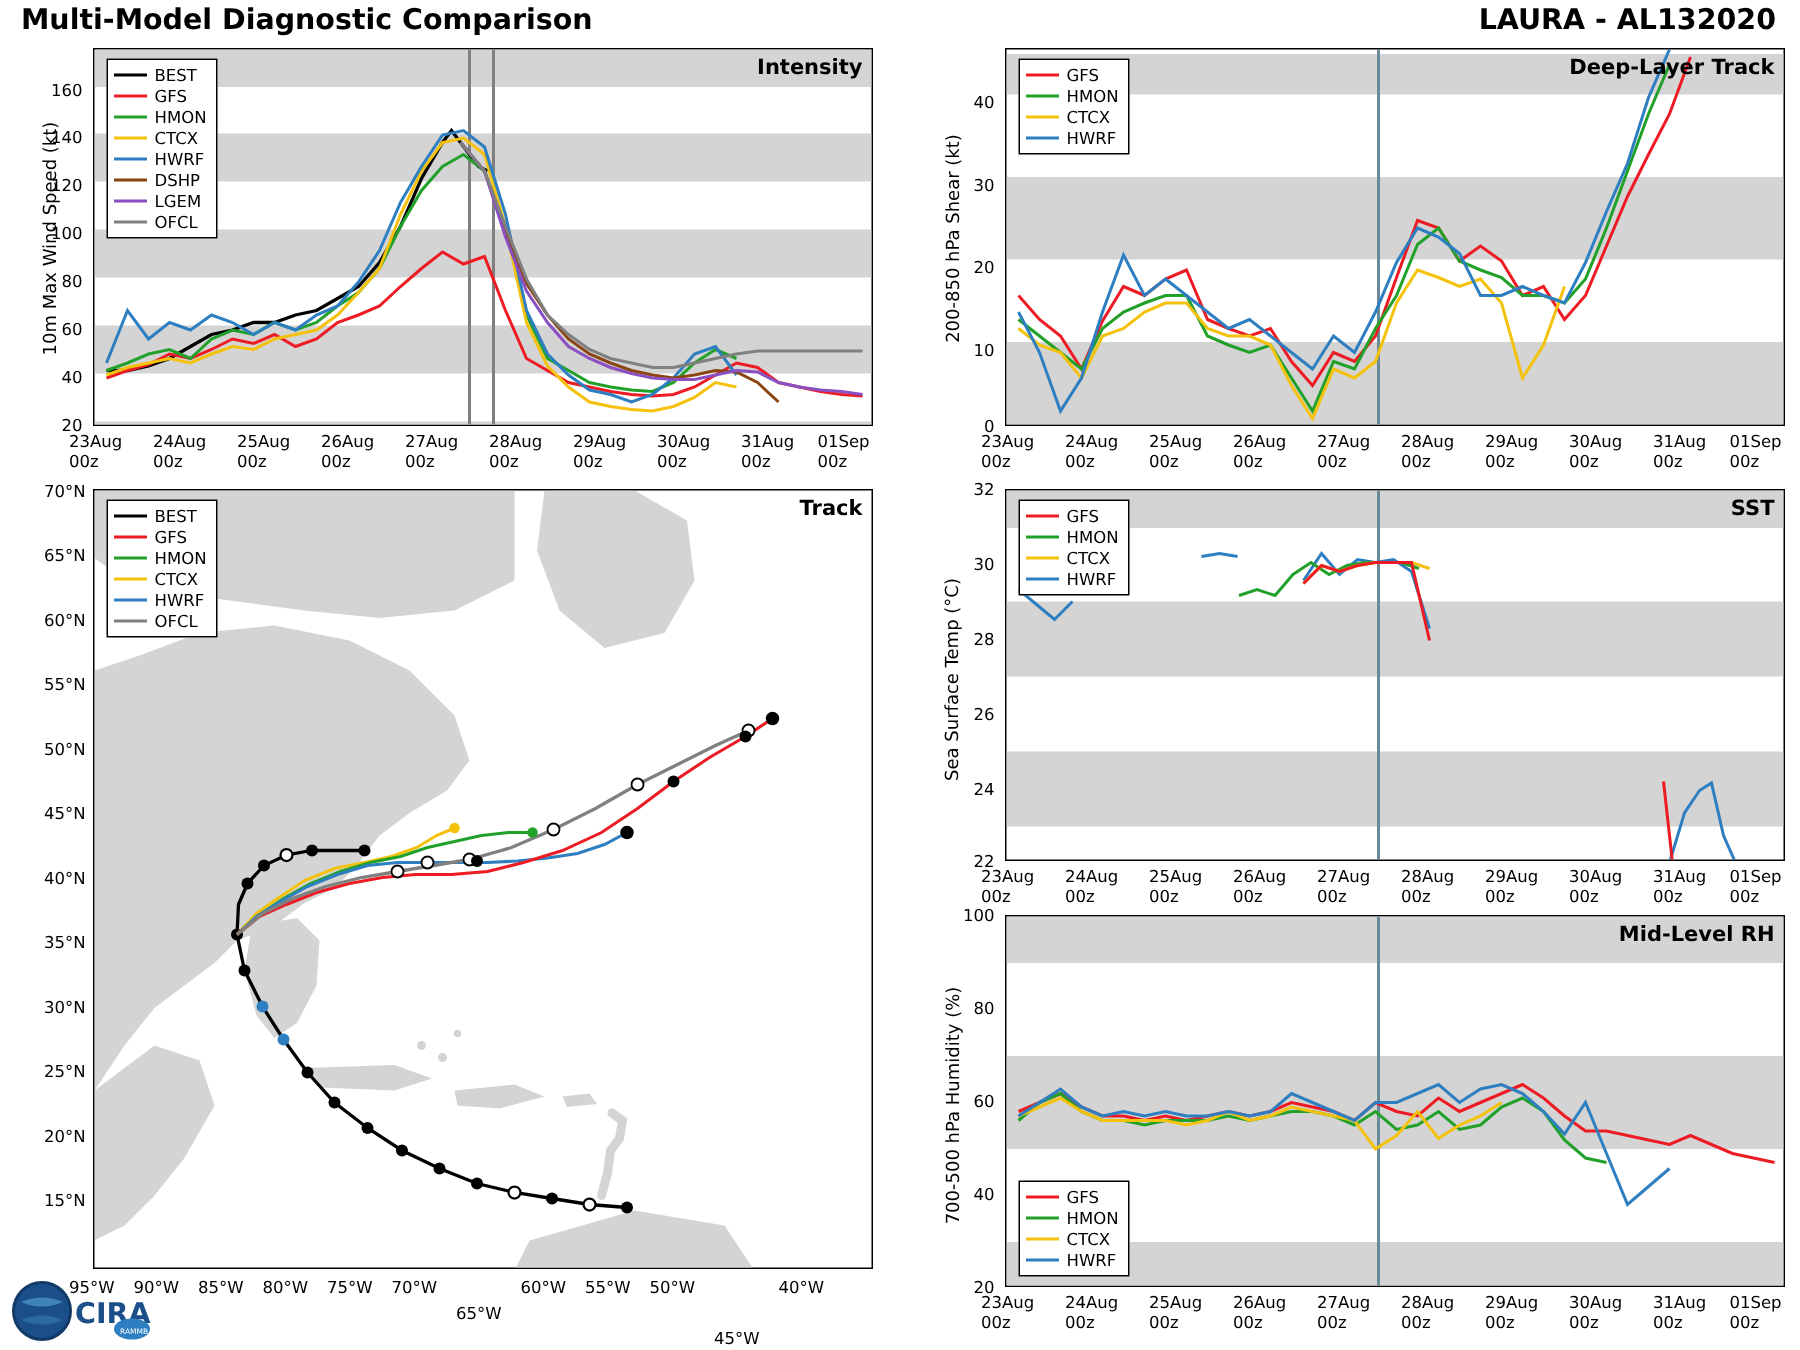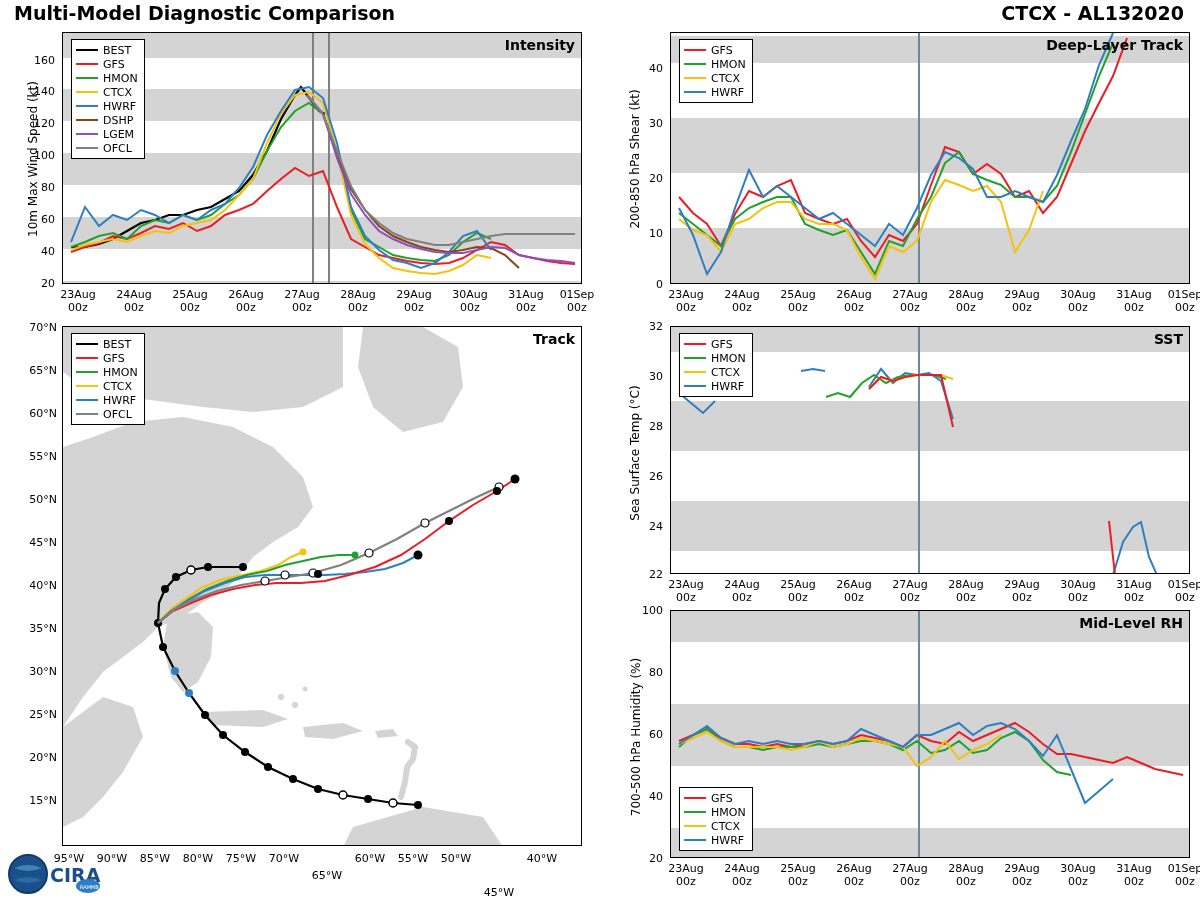--- a/index.html
+++ b/index.html
@@ -35,40 +35,40 @@
     position:absolute;
     font-size:12px;color:#000;
     transform-origin:center center;
     white-space:nowrap;
   }
   .tick-y{
     position:absolute;font-size:11px;color:#000;text-align:right;
     white-space:nowrap;
   }
   .tick-x{
-    position:absolute;font-size:11px;color:#000;text-align:center;
+    position:absolute;font-size:11px;color:#000;text-align:left;
     white-space:nowrap;line-height:13px;
   }
   .legend{
     position:absolute;background:#fff;border:1px solid #000;
     padding:3px 6px 3px 4px;z-index:7;
   }
   .legend-row{display:flex;align-items:center;height:14px;}
   .legend-swatch{width:22px;height:0;border-top-width:2.5px;border-top-style:solid;margin-right:5px;}
   .legend-text{font-size:11px;color:#000;font-family:"DejaVu Sans", sans-serif;}
   svg{position:absolute;left:0;top:0;}
   .vline{stroke:#6b8a99;stroke-width:2;}
   .vline-gray{stroke:#808080;stroke-width:2;}
   .logo{position:absolute;left:8px;bottom:4px;width:96px;height:44px;}
 </style>
 </head>
 <body>
 
 <div class="title-left">Multi-Model Diagnostic Comparison</div>
-<div class="title-right">CTCX - AL132020</div>
+<div class="title-right">LAURA - AL132020</div>
 
 <div class="panel" style="left:0;top:22px;width:590px;height:295px;">
   <div class="plot" id="plot-intensity" style="left:62px;top:10px;width:520px;height:252px;">
     <div class="bandwrap">
       <div class="band" style="top:0px;height:25px;"></div>
       <div class="band" style="top:56px;height:32px;"></div>
       <div class="band" style="top:120px;height:32px;"></div>
       <div class="band" style="top:184px;height:32px;"></div>
       <div class="band" style="top:248px;height:4px;"></div>
     </div>

